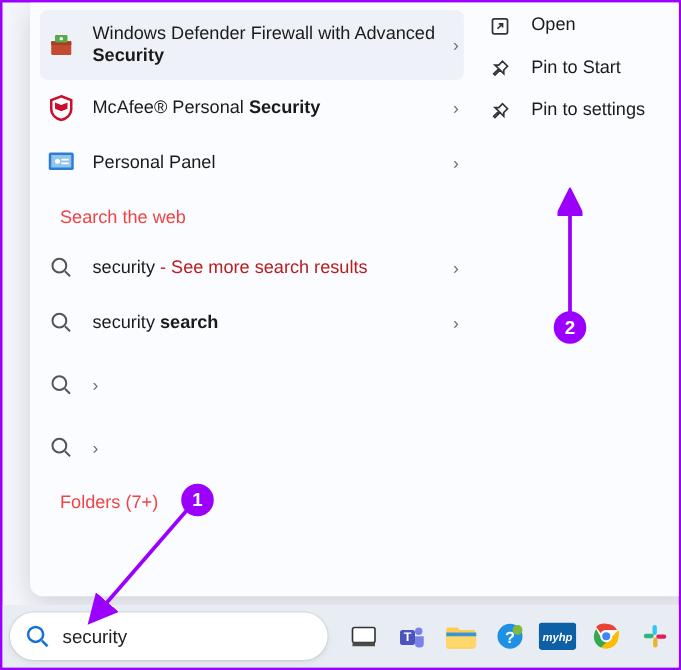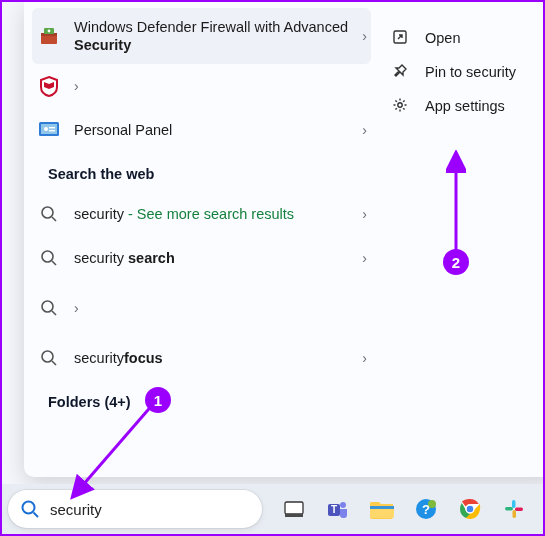--- a/index.html
+++ b/index.html
@@ -5,25 +5,25 @@
 html,body{margin:0;padding:0;font-family:"Segoe UI",Arial,sans-serif;font-size:14px;color:#222;background:#f2f4f8;}
 .frame{position:relative;width:545px;height:536px;background:#f4f6fb;border:2px solid #9b00ff;box-sizing:border-box;overflow:hidden;}
 .panel{position:absolute;left:6px;top:0;width:532px;height:475px;background:#fbfcff;border-radius:0 0 10px 10px;box-shadow:0 6px 22px rgba(0,0,0,0.15);display:flex;margin-left:16px;}
 .col-left{width:355px;padding:6px 0 0 0;box-sizing:border-box;}
 .col-right{flex:1;padding:10px 10px 0 12px;box-sizing:border-box;}
 .result{display:flex;align-items:center;height:44px;padding:0 12px 0 14px;cursor:pointer;}
 .result.tall{height:56px;}
 .result.sel{background:#eef1f7;border-radius:6px;margin:0 8px;padding:0 4px 0 6px;}
 .result .icon{width:22px;height:22px;margin-right:14px;display:flex;align-items:center;justify-content:center;flex-shrink:0;}
 .result .txt{flex:1;font-size:14.5px;color:#1b1b1b;line-height:1.25;}
-.result .txt .faded{color:#15803d;}
+.result .txt .faded{color:#b91c1c;}
 .result .chev{color:#6b6e76;font-size:14px;}
-.heading{padding:14px 0 10px 24px;font-size:14.5px;font-weight:700;color:#0f172a;}
+.heading{padding:14px 0 10px 24px;font-size:14.5px;font-weight:400;color:#ef4444;}
 .web .icon svg{stroke:#555;}
-.ctx-item{display:flex;align-items:flex-end;height:34px;cursor:pointer;}
+.ctx-item{display:flex;align-items:flex-start;height:34px;cursor:pointer;}
 .ctx-item .cicon{width:18px;height:18px;margin-right:16px;display:flex;align-items:center;justify-content:center;color:#333;}
 .ctx-item .clabel{font-size:14.5px;color:#1b1b1b;}
 .taskbar{position:absolute;left:0;right:0;bottom:0;height:50px;background:#e8ecf3;display:flex;align-items:center;padding-left:6px;}
 .searchpill{width:230px;height:38px;background:#fff;border-radius:20px;display:flex;align-items:center;padding:0 12px;box-shadow:0 0 0 1px rgba(0,0,0,0.06),0 2px 6px rgba(0,0,0,0.08);margin-right:10px;}
 .searchpill svg{flex-shrink:0;}
 .searchpill input{border:none;outline:none;font-size:15px;margin-left:8px;flex:1;background:transparent;font-family:inherit;color:#222;}
 .cursor{display:inline-block;width:1px;height:18px;background:#333;vertical-align:middle;margin-left:1px;}
 .tb-icon{width:40px;height:40px;margin:0 2px;border-radius:6px;display:flex;align-items:center;justify-content:center;}
 .anno-num{position:absolute;width:26px;height:26px;border-radius:50%;background:#9b00ff;color:#fff;font-weight:700;font-size:15px;display:flex;align-items:center;justify-content:center;z-index:60;}
 .anno-arrow{position:absolute;z-index:55;pointer-events:none;}
@@ -51,20 +51,21 @@
         <span class="chev">›</span>
       </div>
 
       <div class="result">
         <span class="icon">
           <svg width="20" height="22" viewBox="0 0 20 22">
               <path d="M10 2 L18 5 V12 C18 17 14 20 10 21 C6 20 2 17 2 12 V5 Z" fill="#fff" stroke="#c8102e" stroke-width="2"></path>
               <path d="M5 7 L10 9 L15 7 V12 L10 14 L5 12 Z" fill="#c8102e"></path>
             </svg>
         </span>
+        <span class="txt"><span>McAfee® Personal </span><b>Security</b></span>
         <span class="chev">›</span>
       </div>
 
       <div class="result">
         <span class="icon">
           <svg width="22" height="18" viewBox="0 0 22 18">
               <rect x="1" y="1" width="20" height="14" rx="1.5" fill="#2e7cd6"></rect>
               <rect x="3" y="3" width="16" height="10" fill="#8fc6ea"></rect>
               <circle cx="8" cy="8" r="2" fill="#fff"></circle>
               <rect x="11" y="6" width="6" height="1.4" fill="#fff"></rect>
@@ -109,59 +110,57 @@
         <span class="chev">›</span>
       </div>
 
       <div class="result web">
         <span class="icon">
           <svg width="18" height="18" viewBox="0 0 18 18" fill="none" stroke="#555" stroke-width="1.6">
               <circle cx="7.5" cy="7.5" r="5.5"></circle>
               <line x1="12" y1="12" x2="16" y2="16"></line>
             </svg>
         </span>
-        <span class="txt"><span>security</span><b>focus</b></span>
-        <span class="chev">›</span>
-      </div>
-
-      <div class="heading">Folders (4+)</div>
+        <span class="chev">›</span>
+      </div>
+
+      <div class="heading">Folders (7+)</div>
 
     </div>
 
     <div class="col-right">
 
       <div class="ctx-item">
         <span class="cicon">
           <svg width="16" height="16" viewBox="0 0 16 16" fill="none" stroke="#333" stroke-width="1.4">
               <rect x="2" y="2" width="12" height="12" rx="1.5"></rect>
               <path d="M6 10 L10 6 M7 6 H10 V9"></path>
             </svg>
         </span>
         <span class="clabel">Open</span>
       </div>
 
-
       <div class="ctx-item">
         <span class="cicon">
           <svg width="16" height="16" viewBox="0 0 16 16" fill="none" stroke="#333" stroke-width="1.4">
               <path d="M10 2 L14 6 L11 9 L11 12 L8 9 L4 13 L3 12 L7 8 L4 5 L7 5 Z"></path>
             </svg>
         </span>
-        <span class="clabel">Pin to security</span>
+        <span class="clabel">Pin to Start</span>
       </div>
 
       <div class="ctx-item">
         <span class="cicon">
           <svg width="16" height="16" viewBox="0 0 16 16" fill="none" stroke="#333" stroke-width="1.4">
-              <circle cx="8" cy="8" r="2.2"></circle>
-              <path d="M8 1.5v2M8 12.5v2M1.5 8h2M12.5 8h2M3.4 3.4l1.4 1.4M11.2 11.2l1.4 1.4M12.6 3.4l-1.4 1.4M4.8 11.2l-1.4 1.4"></path>
-            </svg>
-        </span>
-        <span class="clabel">App settings</span>
-      </div>
+              <path d="M10 2 L14 6 L11 9 L11 12 L8 9 L4 13 L3 12 L7 8 L4 5 L7 5 Z"></path>
+            </svg>
+        </span>
+        <span class="clabel">Pin to settings</span>
+      </div>
+
 
     </div>
   </div>
 
   <div class="taskbar">
     <div class="searchpill">
       <svg width="20" height="20" viewBox="0 0 20 20" fill="none" stroke="#1a6fd4" stroke-width="2">
           <circle cx="8.5" cy="8.5" r="6"></circle>
           <line x1="13.5" y1="13.5" x2="18" y2="18"></line>
         </svg>
@@ -188,20 +187,26 @@
           <path d="M2 4h8l2 2h12v13a2 2 0 0 1-2 2H3a2 2 0 0 1-2-2V5z" fill="#ffcc4d"></path>
           <rect x="1" y="8" width="24" height="12" rx="2" fill="#ffd76b"></rect>
           <rect x="1" y="8" width="24" height="3" fill="#3a95d6"></rect>
         </svg>
     </div>
     <div class="tb-icon">
       <svg width="24" height="24" viewBox="0 0 24 24">
           <circle cx="12" cy="12" r="10" fill="#1e90e6"></circle>
           <circle cx="18" cy="7" r="4" fill="#7fba3c"></circle>
           <text x="12" y="17" text-anchor="middle" fill="#fff" font-size="13" font-weight="700">?</text>
+        </svg>
+    </div>
+    <div class="tb-icon">
+      <svg width="30" height="22" viewBox="0 0 30 22">
+          <rect width="30" height="22" rx="3" fill="#0d5fa6"></rect>
+          <text x="15" y="15" text-anchor="middle" fill="#fff" font-size="9" font-style="italic" font-weight="700">myhp</text>
         </svg>
     </div>
     <div class="tb-icon">
       <svg width="24" height="24" viewBox="0 0 24 24">
           <circle cx="12" cy="12" r="10" fill="#fff"></circle>
           <path d="M12 2a10 10 0 0 1 8.7 5H12a5 5 0 0 0-4.4 2.6L3.9 4.5A10 10 0 0 1 12 2z" fill="#ea4335"></path>
           <path d="M22 12a10 10 0 0 1-14.3 9l4.5-7.8A5 5 0 0 0 17 12l4.7-5A10 10 0 0 1 22 12z" fill="#fbbc05"></path>
           <path d="M2 12a10 10 0 0 1 1.9-5.9l4.5 7.8A5 5 0 0 0 12 17l-4.3 4A10 10 0 0 1 2 12z" fill="#34a853"></path>
           <circle cx="12" cy="12" r="4" fill="#4285f4"></circle>
           <circle cx="12" cy="12" r="4" fill="none" stroke="#fff" stroke-width="1.5"></circle>

